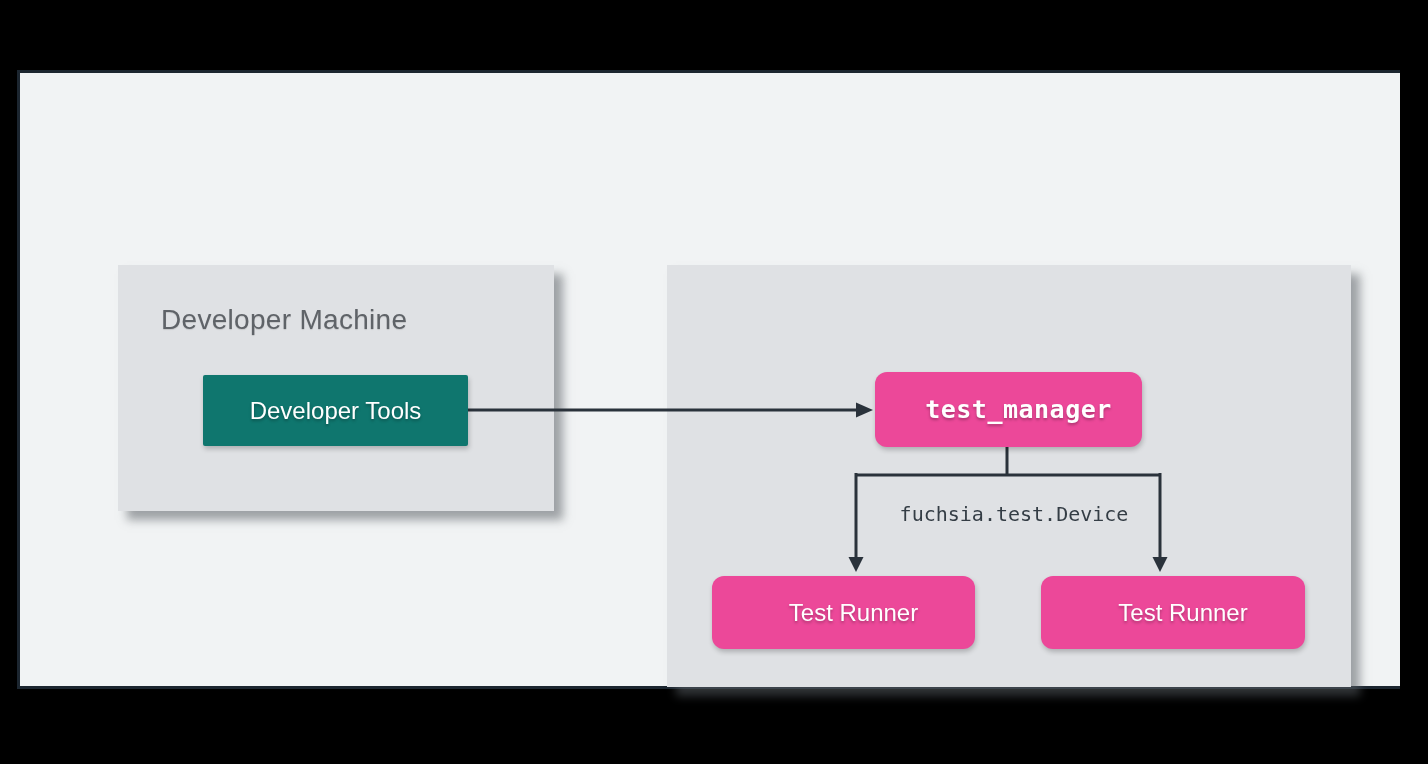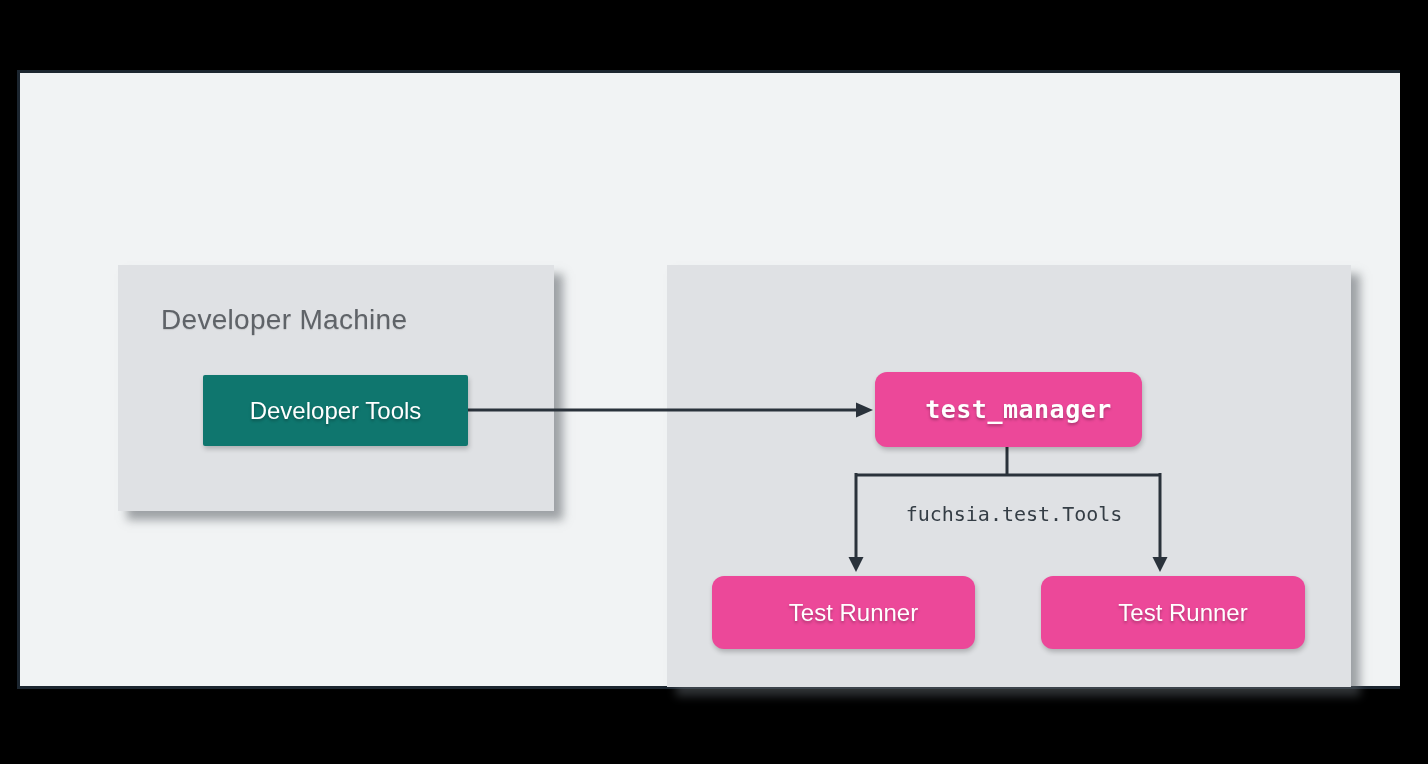--- a/index.html
+++ b/index.html
@@ -123,20 +123,20 @@
         <polygon points="828.5,484 843.5,484 836,499"></polygon>
         <line x1="1140" y1="400" x2="1140" y2="484"></line>
         <polygon points="1132.5,484 1147.5,484 1140,499"></polygon>
       </g>
     </svg>
 
     <div class="node node-blue node-devtools">Developer Tools</div>
 
     <div class="node node-green mono node-testmgr">test_manager</div>
 
-    <div class="edge-label">fuchsia.test.Tools</div>
+    <div class="edge-label">fuchsia.test.Device</div>
 
     <div class="node node-green node-runner1">Test Runner</div>
 
     <div class="node node-green node-runner2">Test Runner</div>
 
   </div>
 </div>
 
 </body></html>

